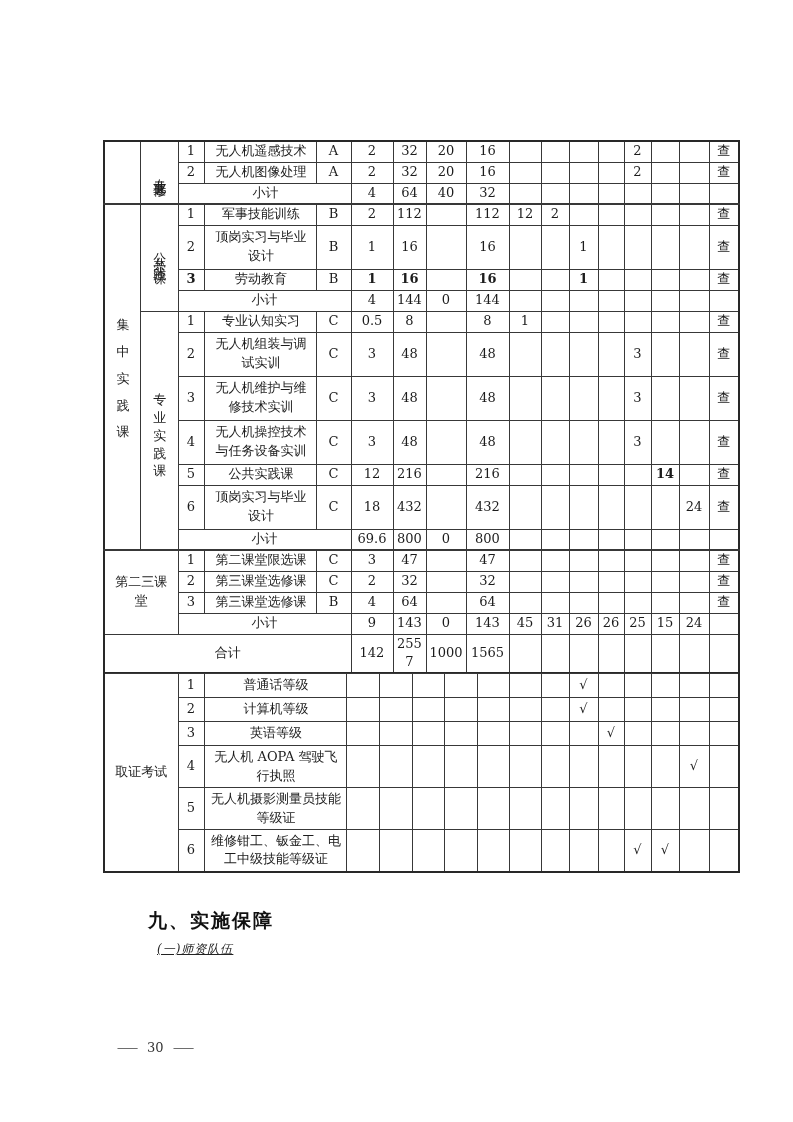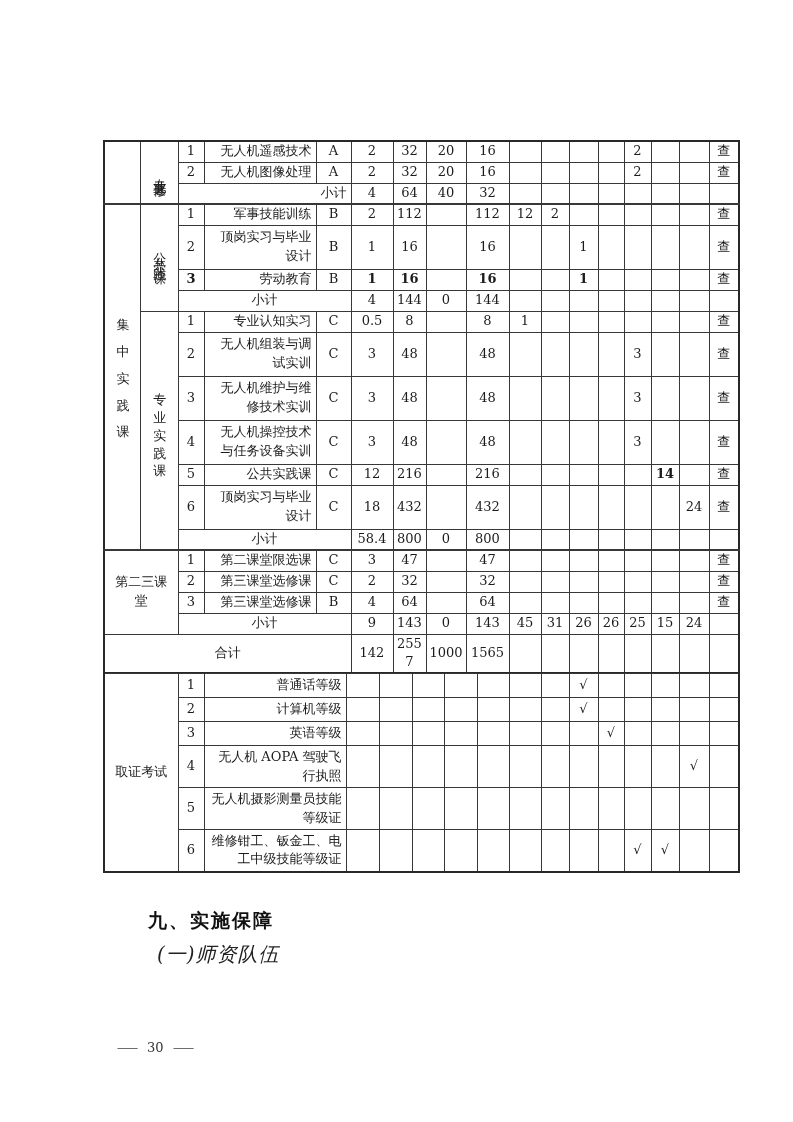--- a/index.html
+++ b/index.html
@@ -5,33 +5,33 @@
   html,body{margin:0;padding:0;background:#e8e8e8;}
   .sheet{position:relative;width:793px;height:1122px;background:#ffffff;margin:0 auto;
          font-family:"DejaVu Serif","Liberation Serif",serif;color:#1c1c1c;overflow:hidden;}
   .tablewrap{position:absolute;left:103px;top:140px;width:636px;}
   table{border-collapse:collapse;table-layout:fixed;width:635px;background:#fff;}
   #t1{border:2px solid #282828;}
   #t2{border:2px solid #282828;border-top:none;margin-top:-1px;}
   td{border:1px solid #383838;text-align:center;vertical-align:middle;
      font-size:13px;line-height:1.45;padding:0 1px;overflow:hidden;
      word-break:break-all;}
-  td.l{text-align:right;padding:0 4px 0 6px;}
+  td.l{text-align:center;padding:0 4px 0 6px;}
   td.b{font-weight:700;}
   td.narrow{padding:0 5px;}
   tr.tt td{border-top-width:2px;}
   td.v .vt{writing-mode:vertical-rl;text-orientation:upright;display:inline-block;line-height:1.1;}
   td.sp1 .vt{letter-spacing:2px;}
   td.sp2 .vt{letter-spacing:5px;}
   td.sp3 .vt{letter-spacing:18px;}
   td.sp4 .vt{letter-spacing:27px;}
   .h-section{position:absolute;left:148px;top:908px;font-size:19px;font-weight:700;
              letter-spacing:2px;color:#111;font-family:"DejaVu Sans","Liberation Sans",sans-serif;text-align:center;}
-  .h-sub{position:absolute;left:157px;top:941px;font-size:20px;font-style:italic;
-         letter-spacing:1px;color:#222;}
+  .h-sub{position:absolute;left:157px;top:941px;font-size:12px;font-style:italic;
+         letter-spacing:1px;color:#222;text-decoration:underline;}
   .footer{position:absolute;left:121px;top:1040px;display:flex;align-items:center;
           gap:13px;font-size:13px;color:#333;}
   .dash{display:inline-block;transform:scaleX(1.7);color:#555;}
 </style>
 </head>
 <body>
 
 <div class="sheet">
 
   <div class="tablewrap">
@@ -273,21 +273,21 @@
             <td></td>
             <td></td>
             <td></td>
             <td></td>
             <td></td>
             <td>24</td>
             <td>查</td>
           </tr>
           <tr style="height: 21px;">
             <td colspan="3">小计</td>
-            <td>58.4</td>
+            <td>69.6</td>
             <td>800</td>
             <td>0</td>
             <td>800</td>
             <td></td>
             <td></td>
             <td></td>
             <td></td>
             <td></td>
             <td></td>
             <td></td>

